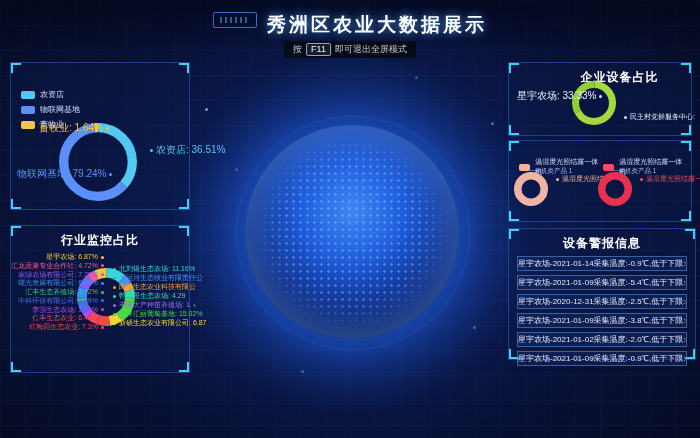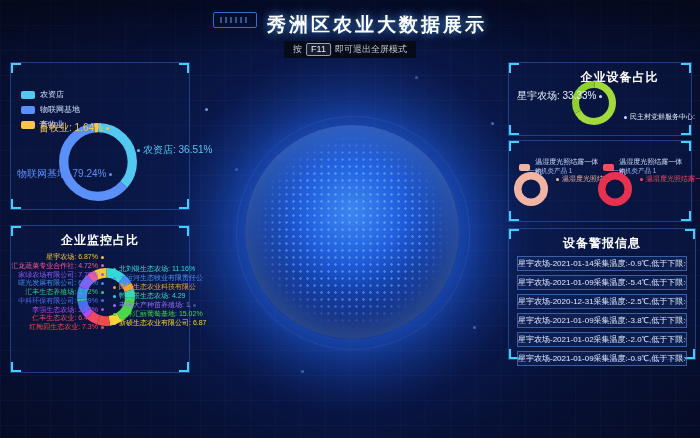--- a/index.html
+++ b/index.html
@@ -64,21 +64,21 @@
   .donut svg{width:100%;height:100%;display:block;overflow:visible;}
   .dot{display:inline-block;width:3px;height:3px;border-radius:50%;vertical-align:middle;margin:0 3px;}
 
   .p-industry{left:10px;top:62px;width:180px;height:148px;}
   .legend{position:absolute;left:10px;top:26px;display:flex;flex-direction:column;gap:4px;}
   .legend-item{display:flex;align-items:center;gap:5px;font-size:8px;color:#cfe0ff;}
   .swatch{width:14px;height:8px;border-radius:2px;}
   .d-industry{left:48px;top:60px;width:78px;height:78px;}
   .flabel{position:absolute;font-size:10px;white-space:nowrap;}
   .lbl-yak{left:28px;top:58px;}
-  .lbl-shop{left:123px;top:80px;}
+  .lbl-shop{left:136px;top:80px;}
   .lbl-iot{left:6px;top:104px;}
 
   .p-enterprise{left:10px;top:225px;width:180px;height:148px;}
   .d-enterprise{left:66px;top:42px;width:58px;height:58px;}
   .lblcol{position:absolute;display:flex;flex-direction:column;justify-content:space-between;}
   .lblcol .row{font-size:7px;line-height:8px;white-space:nowrap;}
   .col-left{left:2px;top:27px;height:78px;width:94px;align-items:flex-end;text-align:right;}
   .col-right{right:1px;top:39px;height:62px;width:78px;align-items:flex-start;}
 
   .p-device{left:508px;top:62px;width:184px;height:74px;padding-left:39px;}
@@ -147,21 +147,21 @@
           <circle cx="50" cy="50" r="44" fill="none" stroke="#5b8ff9" stroke-width="12" pathLength="100" stroke-dasharray="61.85000000000001 38.14999999999999" stroke-dashoffset="-11.509999999999998"></circle>
           <circle cx="50" cy="50" r="44" fill="none" stroke="#f6c64a" stroke-width="12" pathLength="100" stroke-dasharray="1.6399999999999997 98.36" stroke-dashoffset="-73.36000000000001"></circle>
         </svg>
       </div>
     <div class="flabel lbl-yak" style="color: rgb(246, 198, 74);"><span>畜牧业: 1.64%</span><i class="dot" style="background: rgb(246, 198, 74);"></i></div>
     <div class="flabel lbl-shop" style="color: rgb(83, 200, 240);"><i class="dot" style="background: rgb(83, 200, 240);"></i><span>农资店: 36.51%</span></div>
     <div class="flabel lbl-iot" style="color: rgb(91, 143, 249);"><span>物联网基地: 79.24%</span><i class="dot" style="background: rgb(91, 143, 249);"></i></div>
   </div>
 
   <div class="panel p-enterprise">
-    <div class="panel-title">企业监控占比</div>
+    <div class="panel-title">行业监控占比</div>
     <div class="donut d-enterprise">
         <svg viewBox="0 0 100 100">
           <circle cx="50" cy="50" r="41.5" fill="none" stroke="#35d8d8" stroke-width="17" pathLength="100" stroke-dasharray="11.17117117117117 88.82882882882883" stroke-dashoffset="25"></circle>
           <circle cx="50" cy="50" r="41.5" fill="none" stroke="#4a90f0" stroke-width="17" pathLength="100" stroke-dasharray="5.155155155155155 94.84484484484484" stroke-dashoffset="13.82882882882883"></circle>
           <circle cx="50" cy="50" r="41.5" fill="none" stroke="#f0a33a" stroke-width="17" pathLength="100" stroke-dasharray="3.9039039039039034 96.09609609609609" stroke-dashoffset="8.673673673673676"></circle>
           <circle cx="50" cy="50" r="41.5" fill="none" stroke="#3ad8b8" stroke-width="17" pathLength="100" stroke-dasharray="4.2942942942942945 95.70570570570571" stroke-dashoffset="4.769769769769773"></circle>
           <circle cx="50" cy="50" r="41.5" fill="none" stroke="#9b6bf5" stroke-width="17" pathLength="100" stroke-dasharray="1.151151151151151 98.84884884884885" stroke-dashoffset="0.4754754754754771"></circle>
           <circle cx="50" cy="50" r="41.5" fill="none" stroke="#49d84a" stroke-width="17" pathLength="100" stroke-dasharray="15.035035035035033 84.96496496496496" stroke-dashoffset="-0.6756756756756737"></circle>
           <circle cx="50" cy="50" r="41.5" fill="none" stroke="#f5d33a" stroke-width="17" pathLength="100" stroke-dasharray="6.876876876876876 93.12312312312312" stroke-dashoffset="-15.710710710710707"></circle>
           <circle cx="50" cy="50" r="41.5" fill="none" stroke="#f04a4a" stroke-width="17" pathLength="100" stroke-dasharray="7.3073073073073065 92.69269269269269" stroke-dashoffset="-22.587587587587585"></circle>

